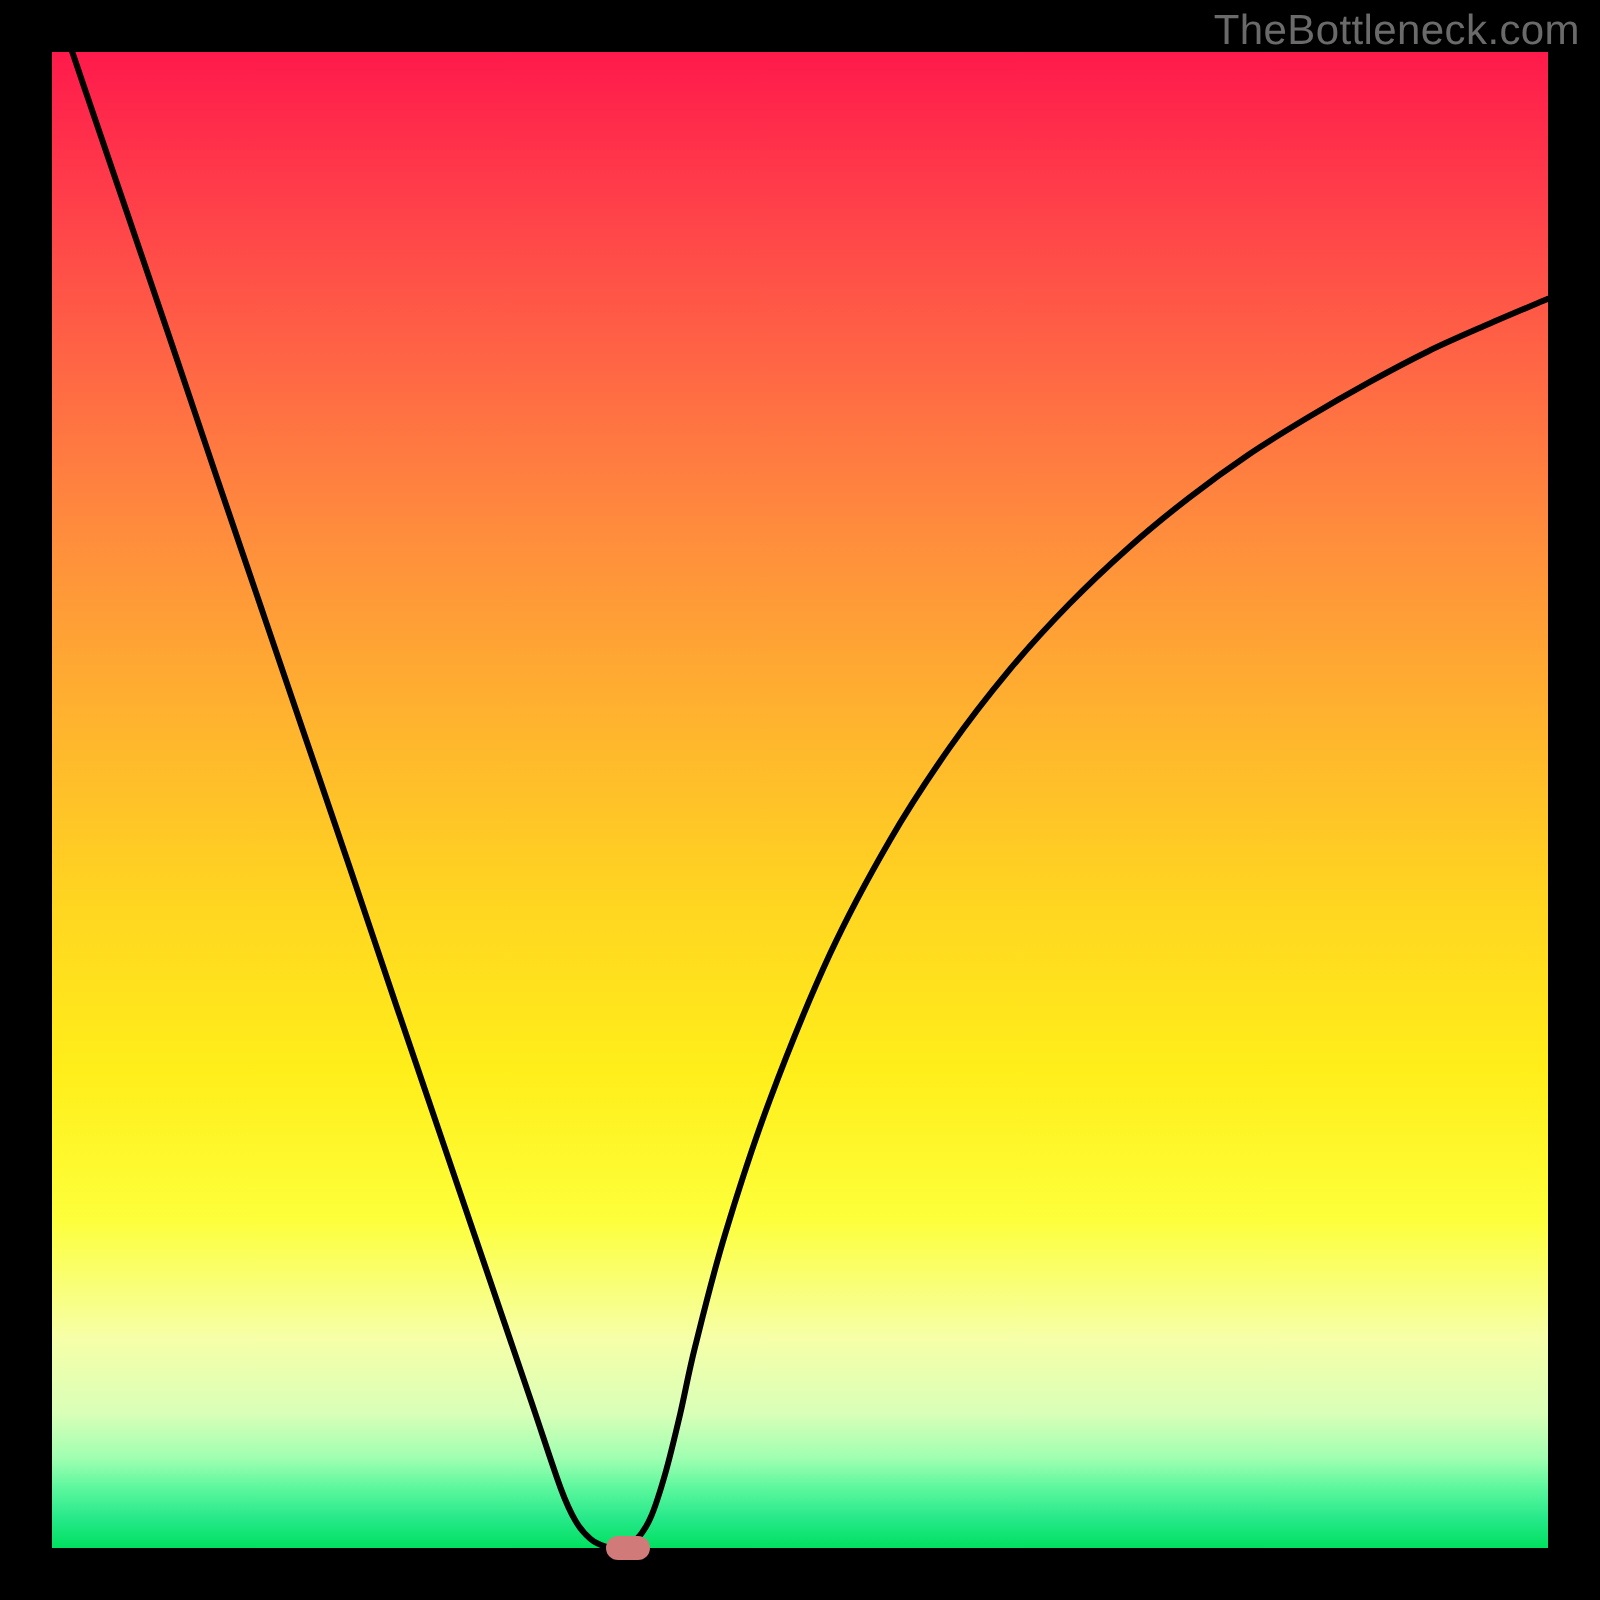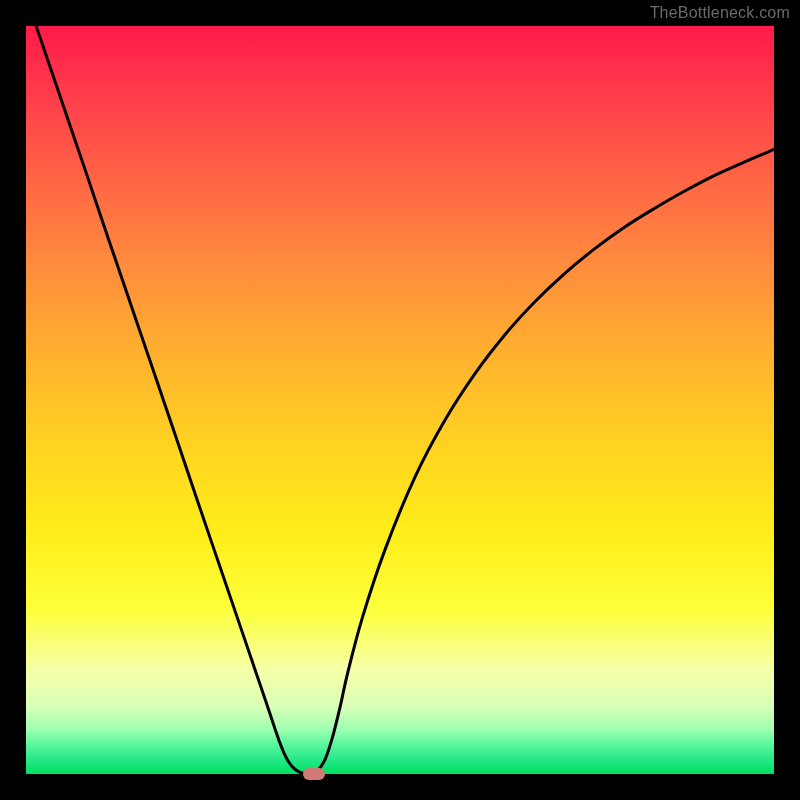--- a/index.html
+++ b/index.html
@@ -40,21 +40,21 @@
       #5cf79d 96%,
       #27e98a 98%,
       #00e060 100%
     );
   }
   .watermark {
     position: absolute;
     top: 4px;
     right: 10px;
     color: #6a6a6a;
-    font-size: 16px;
+    font-size: 21px;
     font-weight: 500;
     letter-spacing: 0.2px;
     user-select: none;
   }
   svg.curve {
     position: absolute;
     left: 0;
     top: 0;
     width: 748px;
     height: 748px;

